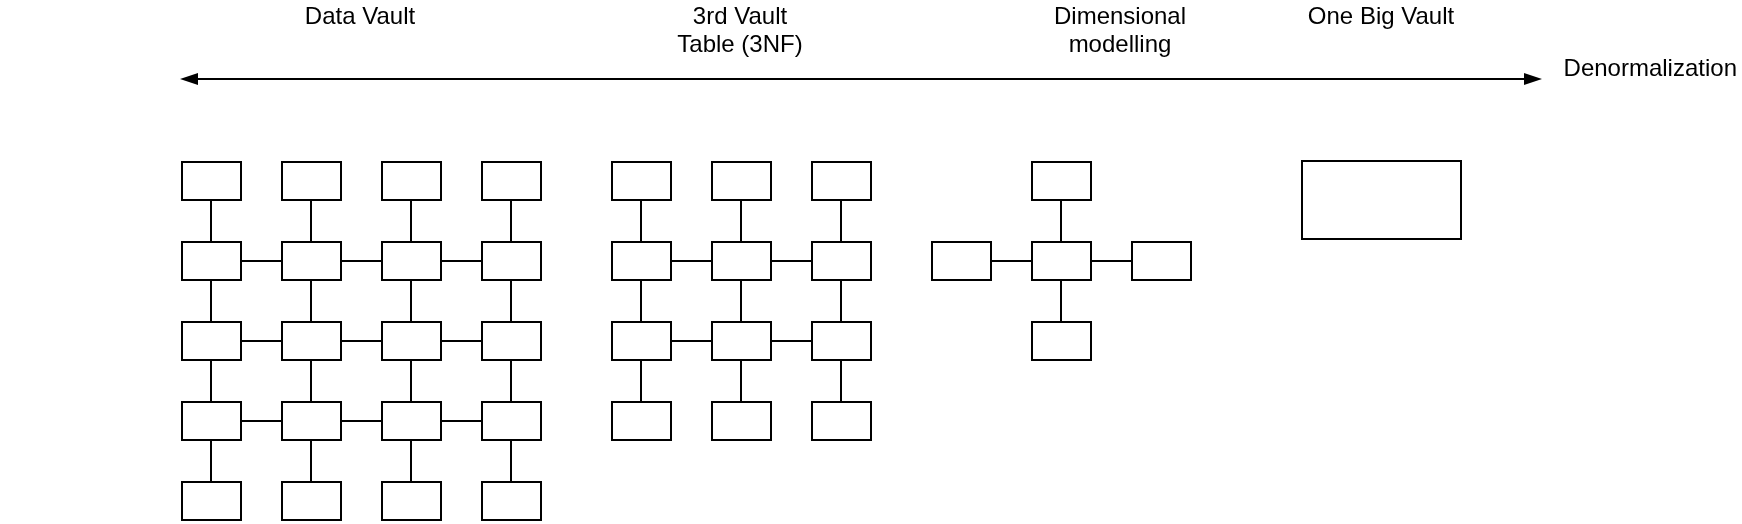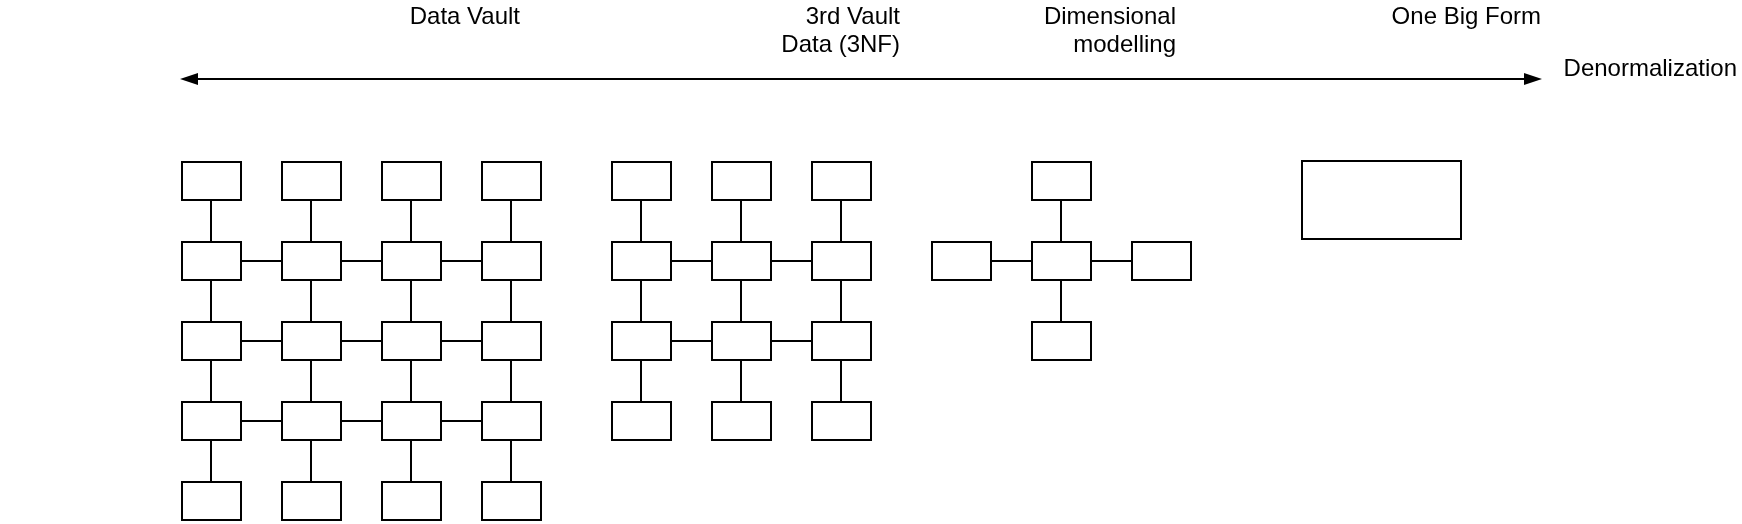--- a/index.html
+++ b/index.html
@@ -10,21 +10,21 @@
     background: #ffffff;
     color: #000000;
     font-family: "Liberation Sans", sans-serif;
     overflow: hidden;
   }
   .approach-label {
     position: absolute;
     top: 2px;
     width: 320px;
     margin-left: -160px;
-    text-align: right;
+    text-align: center;
     font-size: 24px;
     line-height: 28px;
     white-space: nowrap;
   }
   .side-label {
     position: absolute;
     top: 53px;
     font-size: 24px;
     line-height: 30px;
     white-space: nowrap;
@@ -59,28 +59,28 @@
 </head>
 <body>
 
 <div class="canvas">
 
   <div class="approach-label" style="left: 360px;">
     <div>Data Vault</div>
   </div>
   <div class="approach-label" style="left: 740px;">
     <div>3rd Vault</div>
-    <div>Data (3NF)</div>
+    <div>Table (3NF)</div>
   </div>
-  <div class="approach-label" style="left: 1016px;">
+  <div class="approach-label" style="left: 1120px;">
     <div>Dimensional</div>
     <div>modelling</div>
   </div>
   <div class="approach-label" style="left: 1381px;">
-    <div>One Big Form</div>
+    <div>One Big Vault</div>
   </div>
 
   <div class="side-label right">Denormalization</div>
 
   <div>
     <div class="arrowhead left" style="left: 180px; top: 73px;"></div>
     <div class="arrow-line" style="left: 196px; width: 1330px; top: 78px;"></div>
     <div class="arrowhead right" style="left: 1524px; top: 73px;"></div>
   </div>
 

